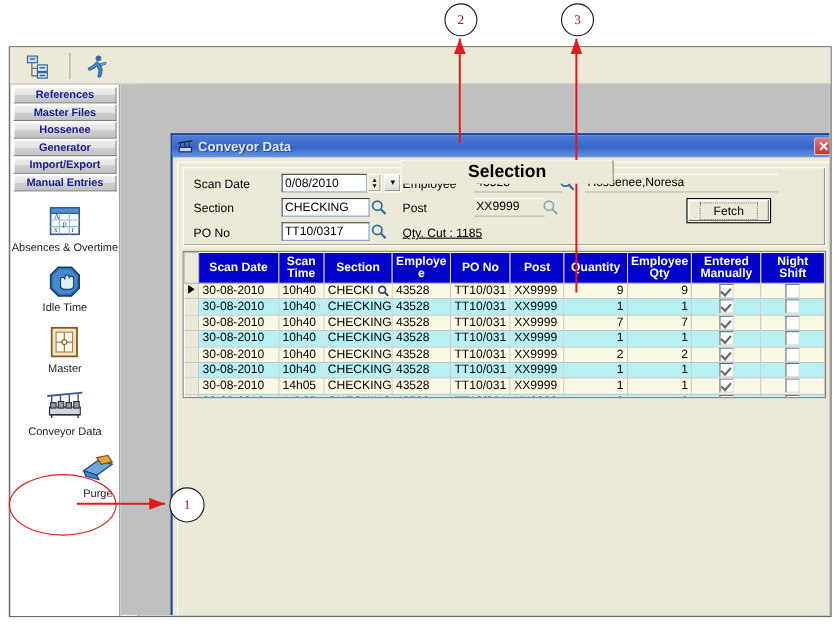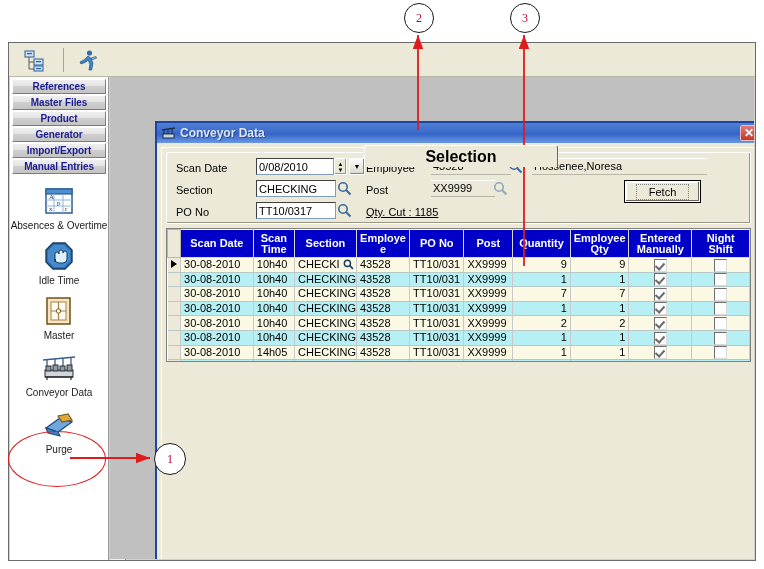--- a/index.html
+++ b/index.html
@@ -408,21 +408,21 @@
           <circle cx="14.5" cy="5" r="2.6" fill="#2f6fb5"></circle>
           <path d="M13 8 L9 12 L5 14 L6 16 L11 14 L13 12 L15 16 L14 22 L16.6 22 L18 15 L15.6 10 Z" fill="#3f86cf" stroke="#1d4a79" stroke-width=".7"></path>
           <path d="M16 10 L21 8.5 L21.5 10.2 L16.8 11.8 Z" fill="#7fb4e2" stroke="#1d4a79" stroke-width=".6"></path>
         </svg>
       </div>
     </div>
 
     <div class="sidebar">
       <div class="side-btn"><span>References</span></div>
       <div class="side-btn"><span>Master Files</span></div>
-      <div class="side-btn"><span>Product</span></div>
+      <div class="side-btn"><span>Hossenee</span></div>
       <div class="side-btn"><span>Generator</span></div>
       <div class="side-btn"><span>Import/Export</span></div>
       <div class="side-btn"><span>Manual Entries</span></div>
 
       <div class="side-items">
 
         <div class="side-item" style="margin-top:6px;">
           <div class="glyph">
             <svg width="32" height="32" viewBox="0 0 32 32">
               <rect x="3" y="4" width="26" height="24" fill="#ffffff" stroke="#2b5d96" stroke-width="1.5"></rect>
@@ -471,21 +471,21 @@
               <rect x="12" y="11" width="5" height="6" fill="#8d9aa8" stroke="#2d2d2d"></rect>
               <rect x="19" y="12" width="5" height="5" fill="#8d9aa8" stroke="#2d2d2d"></rect>
               <rect x="26" y="11" width="5" height="6" fill="#8d9aa8" stroke="#2d2d2d"></rect>
               <path d="M4 23 H32" stroke="#2d2d2d" stroke-width="1.4"></path>
               <path d="M6 23 V26 M30 23 V26" stroke="#2d2d2d" stroke-width="1.2"></path>
             </svg>
           </div>
           <div class="lbl">Conveyor Data</div>
         </div>
 
-        <div class="side-item" style="margin-top:10px;">
+        <div class="side-item" style="margin-top:10px;padding-left:30px;">
           <div class="glyph">
             <svg width="34" height="26" viewBox="0 0 34 26">
               <path d="M4 16 L18 6 L30 10 L16 20 Z" fill="#6fa8dc" stroke="#1d4a79" stroke-width="1.2"></path>
               <path d="M16 4 L26 2 L30 8 L20 10 Z" fill="#e0a83c" stroke="#7a5a22" stroke-width="1.2"></path>
               <path d="M4 16 L6 21 L18 24 L16 20 Z" fill="#3f86cf" stroke="#1d4a79" stroke-width="1.1"></path>
             </svg>
           </div>
           <div class="lbl">Purge</div>
         </div>
 

